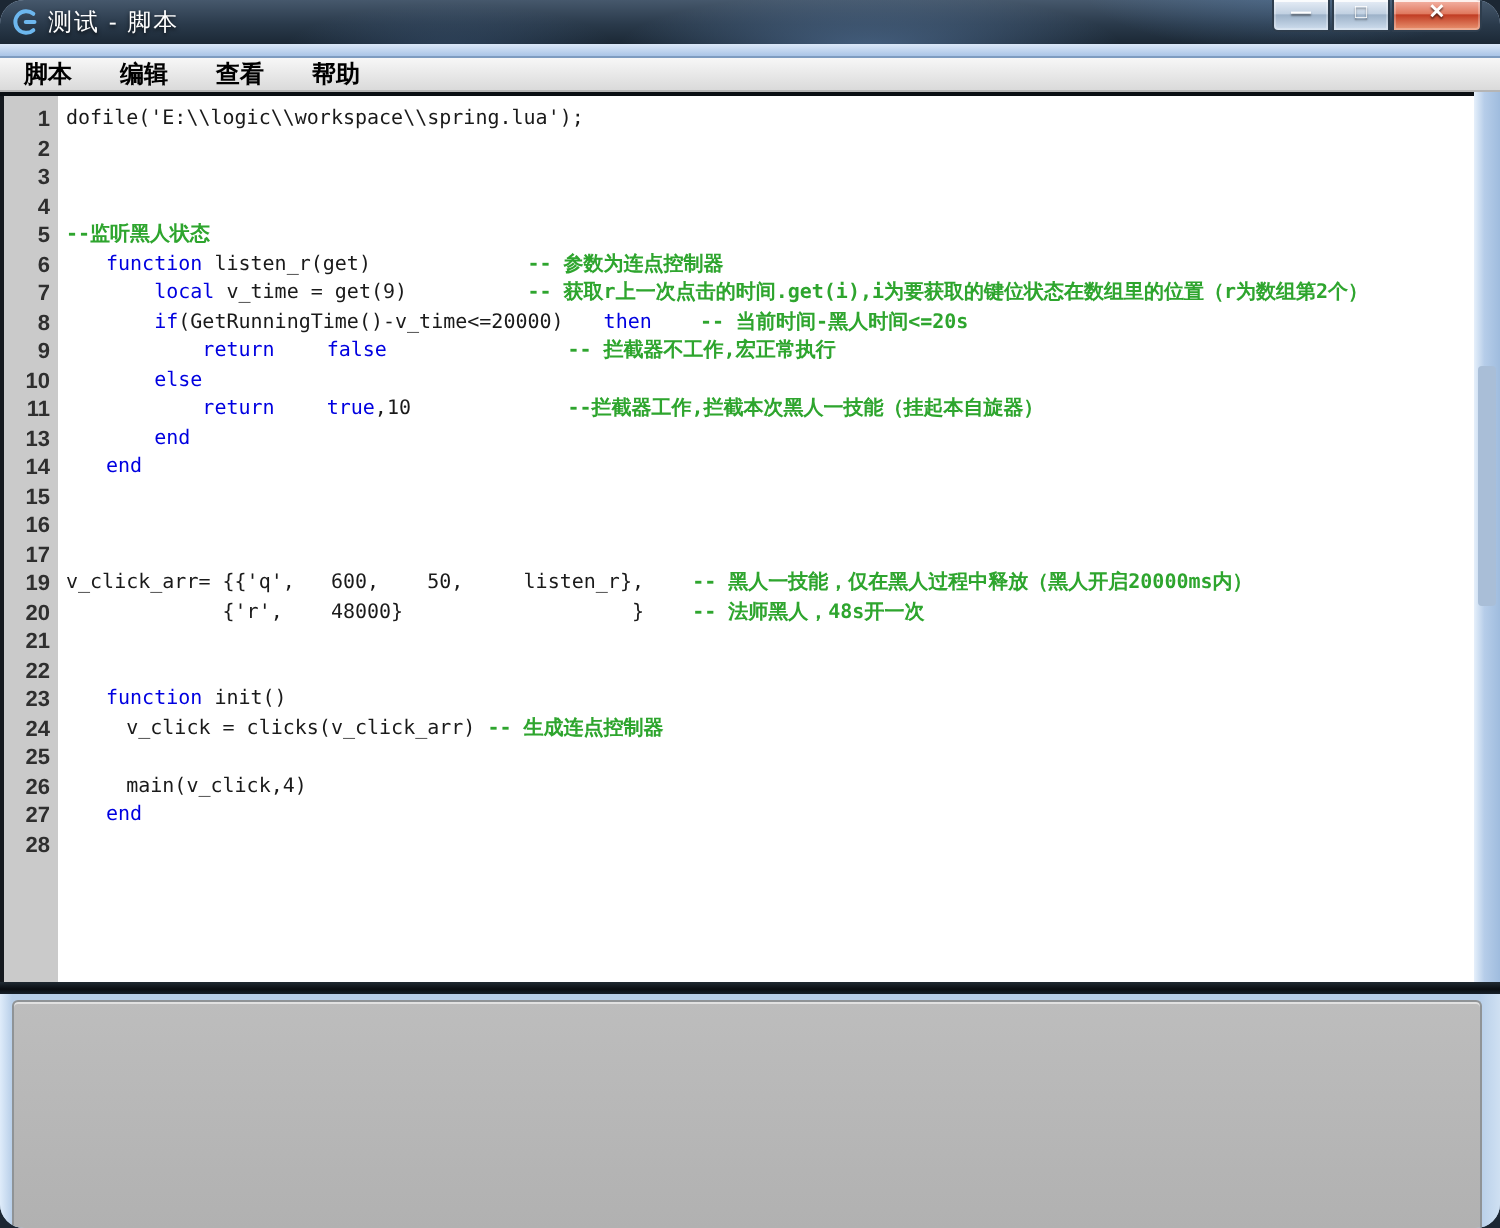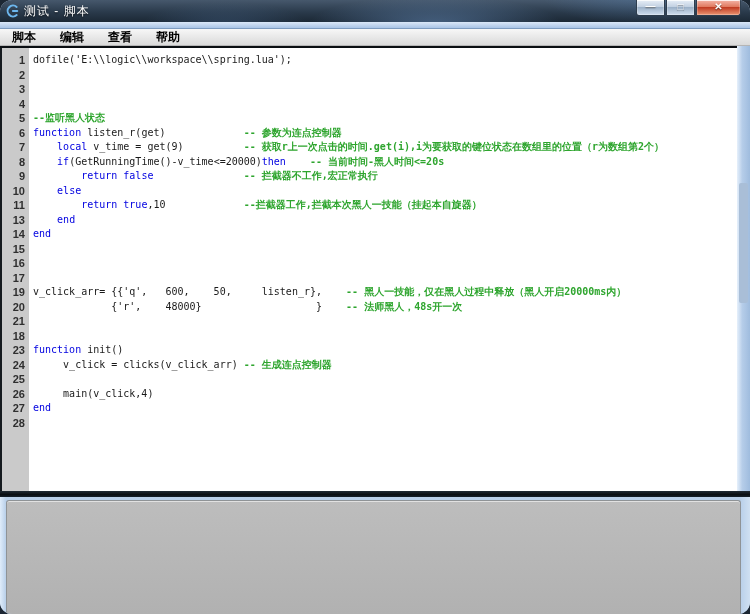--- a/index.html
+++ b/index.html
@@ -41,21 +41,21 @@
   
   .editor{position:absolute;left:0;top:48px;width:737px;height:443px;overflow:hidden;
     border-left:2px solid #14191e;box-sizing:border-box;
     background:linear-gradient(to right,#cacaca 0,#cacaca 27px,#ffffff 27px);
     padding-top:5px;}
   .line{display:flex;height:14.5px;line-height:14.5px;white-space:pre;}
   .num{flex:0 0 27px;box-sizing:border-box;padding-right:4px;text-align:right;
     font-family:"Liberation Sans",sans-serif;font-size:11px;font-weight:bold;color:#2f2f2f;}
   .code{flex:1;margin-left:4px;font-family:"DejaVu Sans Mono","DejaVu Sans",monospace;
     font-size:10px;color:#1a1a1a;}
-  .tok-k{color:#0000e0;}
+  .tok-k{color:#0000e0;margin-left:20px;}
   .tok-c{color:#2ea52e;font-weight:bold;}
   .tok-p{color:#1a1a1a;}
 
   
   .right-frame{position:absolute;left:737px;top:46px;width:13px;height:451px;
     background:linear-gradient(to right,#e6f0fb,#b6cde9 40%,#9fbcde);}
   .right-frame .thumb{position:absolute;left:2px;top:137px;width:9px;height:120px;
     background:#a9bed7;border-radius:2px;}
 
   
@@ -110,21 +110,21 @@
         <div class="line"><span class="num">10</span><span class="code"><span class="tok-p">    </span><span class="tok-k">else</span></span></div>
         <div class="line"><span class="num">11</span><span class="code"><span class="tok-p">        </span><span class="tok-k">return</span><span class="tok-p"> </span><span class="tok-k">true</span><span class="tok-p">,10             </span><span class="tok-c">--拦截器工作,拦截本次黑人一技能（挂起本自旋器）</span></span></div>
         <div class="line"><span class="num">13</span><span class="code"><span class="tok-p">    </span><span class="tok-k">end</span></span></div>
         <div class="line"><span class="num">14</span><span class="code"><span class="tok-k">end</span></span></div>
         <div class="line"><span class="num">15</span><span class="code"></span></div>
         <div class="line"><span class="num">16</span><span class="code"></span></div>
         <div class="line"><span class="num">17</span><span class="code"></span></div>
         <div class="line"><span class="num">19</span><span class="code"><span class="tok-p">v_click_arr= {{'q',   600,    50,     listen_r},    </span><span class="tok-c">-- 黑人一技能，仅在黑人过程中释放（黑人开启20000ms内）</span></span></div>
         <div class="line"><span class="num">20</span><span class="code"><span class="tok-p">             {'r',    48000}                   }    </span><span class="tok-c">-- 法师黑人，48s开一次</span></span></div>
         <div class="line"><span class="num">21</span><span class="code"></span></div>
-        <div class="line"><span class="num">18</span><span class="code"></span></div>
+        <div class="line"><span class="num">22</span><span class="code"></span></div>
         <div class="line"><span class="num">23</span><span class="code"><span class="tok-k">function</span><span class="tok-p"> init()</span></span></div>
         <div class="line"><span class="num">24</span><span class="code"><span class="tok-p">     v_click = clicks(v_click_arr) </span><span class="tok-c">-- 生成连点控制器</span></span></div>
         <div class="line"><span class="num">25</span><span class="code"></span></div>
         <div class="line"><span class="num">26</span><span class="code"><span class="tok-p">     main(v_click,4)</span></span></div>
         <div class="line"><span class="num">27</span><span class="code"><span class="tok-k">end</span></span></div>
         <div class="line"><span class="num">28</span><span class="code"></span></div>
       </div>
   </div>
   <div class="right-frame">
     <div class="thumb"></div>

